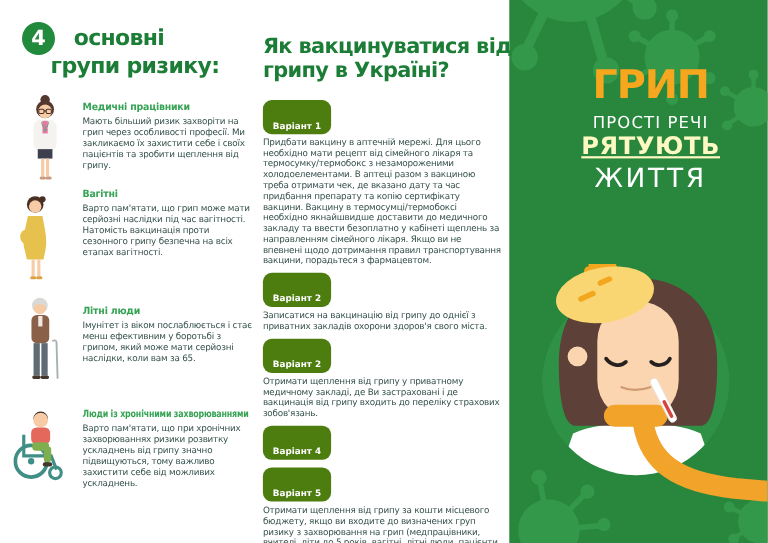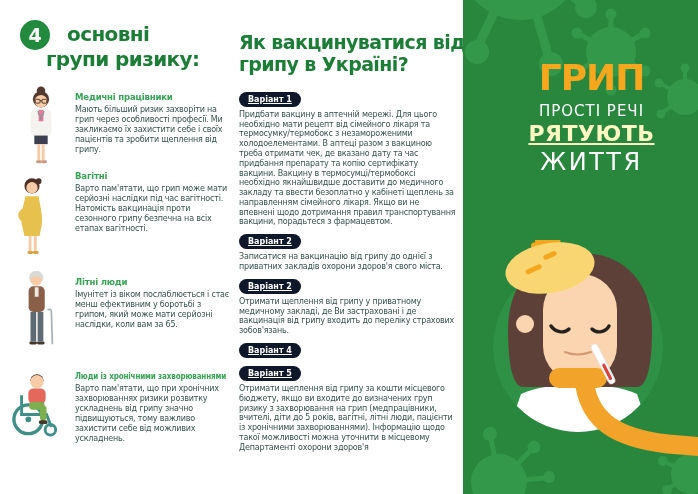--- a/index.html
+++ b/index.html
@@ -24,22 +24,22 @@
     letter-spacing:-0.2px;white-space:nowrap;transform:scaleX(0.95);transform-origin:left center;
     margin-bottom:3px;
   }
   .grp-h.long{transform:scaleX(0.8);}
   .grp-t{font-size:8px;line-height:10px;color:#35514d;letter-spacing:-0.2px;}
   .figure{position:absolute;}
   
   .panel-mid{position:absolute;left:239px;top:18px;width:217px;}
   .mid-title{font-size:19px;font-weight:bold;color:#1c7d37;letter-spacing:-0.6px;line-height:22px;margin-bottom:12px;white-space:nowrap;}
   .variant-badge{
-    display:inline-block;background:#0f172a;color:#fff;font-size:8px;font-weight:bold;
-    padding:3px 9px 3px 9px;border-radius:8px;margin:4px 0 3px 0;letter-spacing:0;text-decoration:underline;
+    display:inline-block;background:#4d7c0f;color:#fff;font-size:8px;font-weight:bold;
+    padding:19px 9px 3px 9px;border-radius:8px;margin:4px 0 3px 0;letter-spacing:0;
   }
   .variant-text{font-size:8px;line-height:9.8px;color:#35514d;letter-spacing:-0.2px;margin:0 0 2px 0;}
   
   .panel-right{
     position:absolute;left:463px;top:0;width:235px;height:494px;
     background:#28873d;overflow:hidden;
   }
   .rp-deco{position:absolute;left:0;top:0;width:235px;height:494px;}
   .rp-text{position:absolute;left:0;top:58px;width:257px;text-align:center;}
   .rp-grip{font-size:36px;font-weight:bold;color:#f6a71d;letter-spacing:-1px;line-height:40px;}

